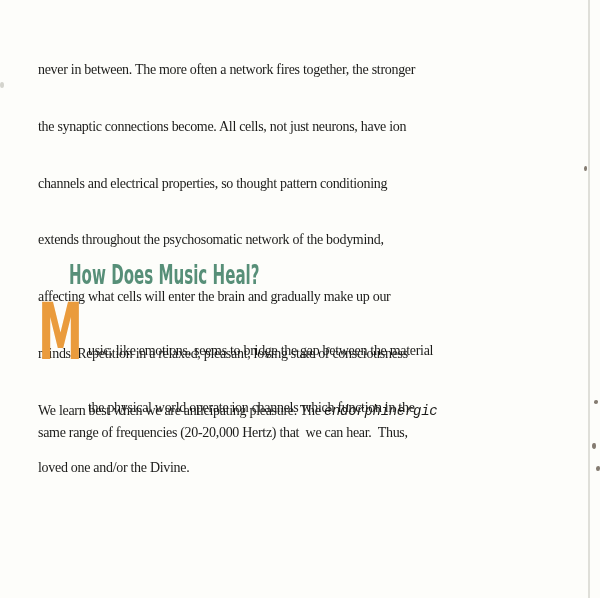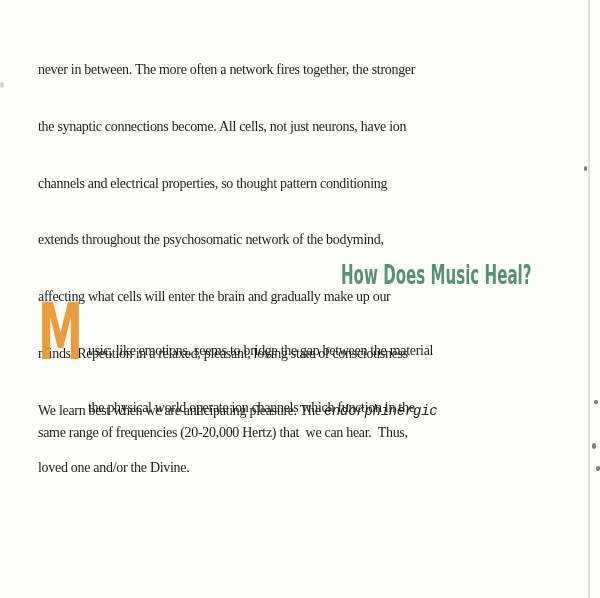--- a/index.html
+++ b/index.html
@@ -32,21 +32,21 @@
   }
   #para-top   { left: 38px; top: 24px; }
   #para-music-indent { left: 88px; top: 305px; }
   #para-music-full   { left: 38px; top: 387px; }
 
   #heading-wrap {
     position: absolute;
     left: 0;
     top: 261px;
     width: 600px;
-    text-align: right;
+    text-align: left;
   }
   #heading-text {
     display: inline-block;
     font-family: "DejaVu Sans", sans-serif;
     font-weight: bold;
     font-size: 26px;
     line-height: 28px;
     transform: scaleX(0.58);
     transform-origin: 50% 50%;
     white-space: pre;

